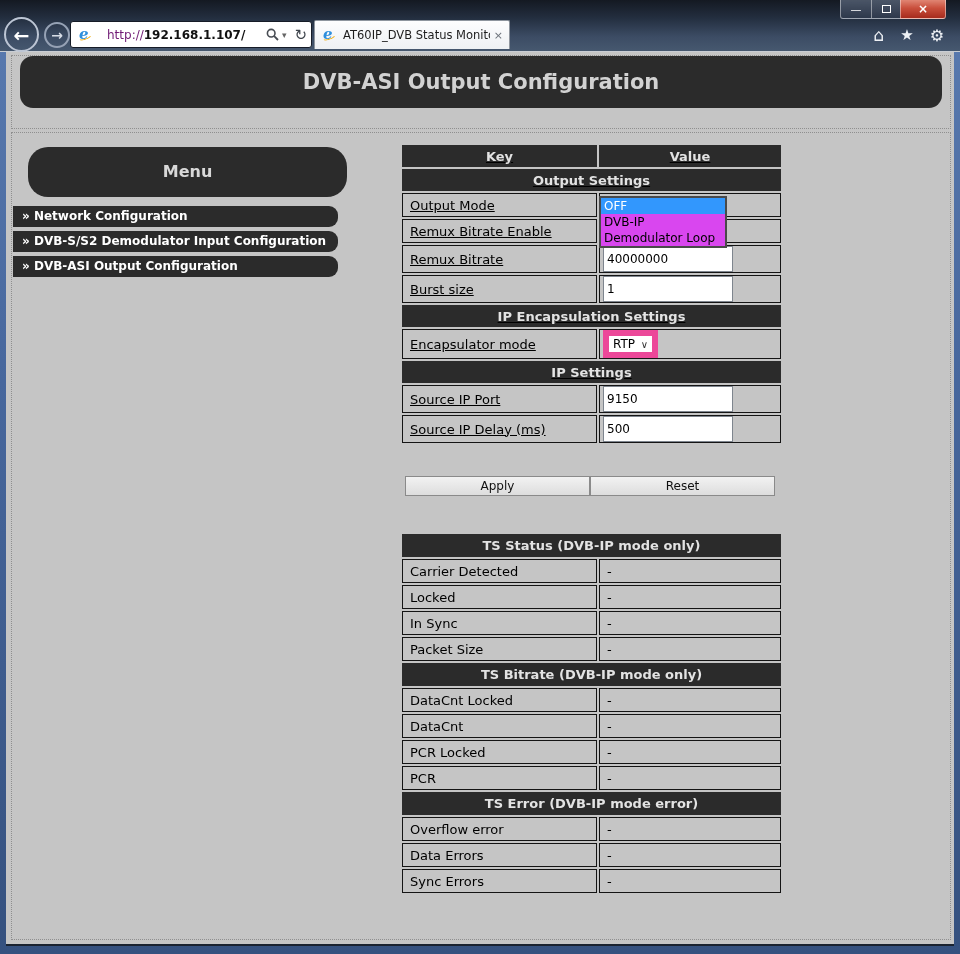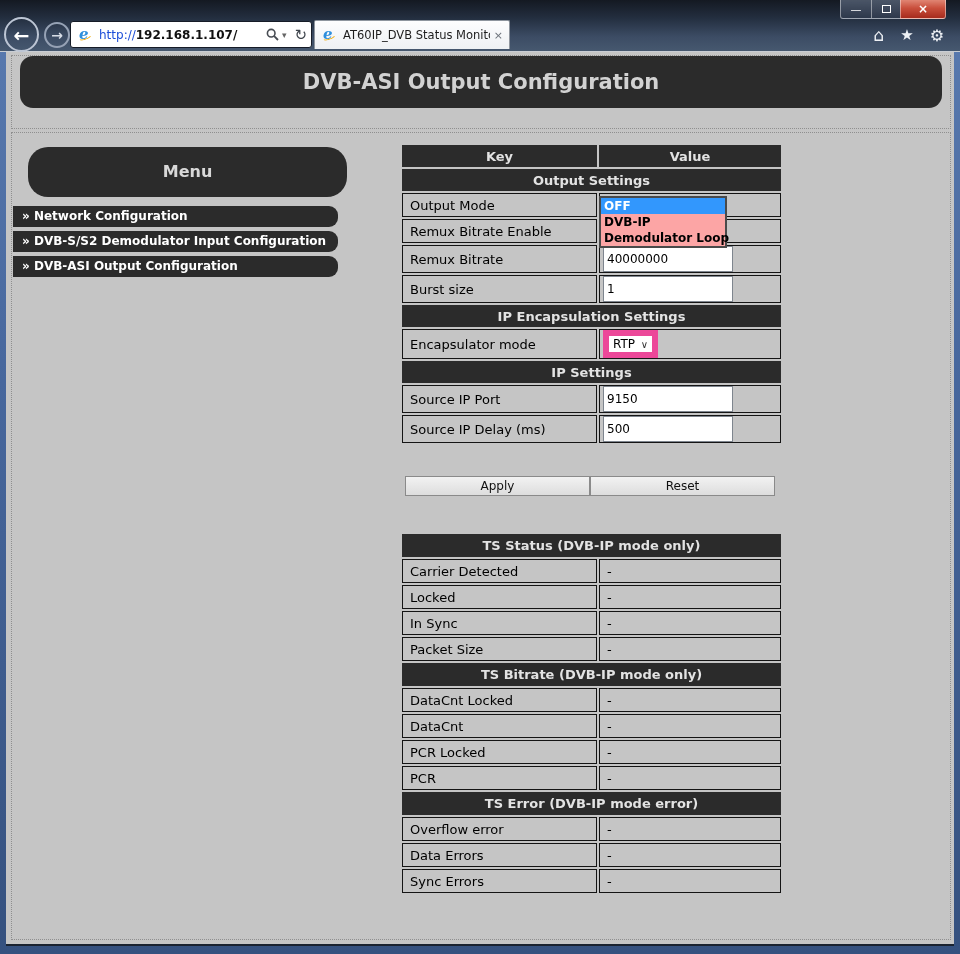--- a/index.html
+++ b/index.html
@@ -24,21 +24,21 @@
   .circ { position:absolute; border-radius:50%; display:flex; align-items:center; justify-content:center; color:#fff; }
   .back { left:4px; top:0; width:35px; height:35px; border:2px solid #bcc5d4; font-size:19px; font-weight:bold; }
   .fwd { left:44px; top:5px; width:26px; height:26px; border:2px solid #96a2b5; color:#d6dce5; font-size:14px; font-weight:bold; }
   .addrbar { position:absolute; left:70px; top:4px; width:242px; height:27px; background:#fff;
     border:1px solid #161c27; border-radius:3px; display:flex; align-items:center; padding:0 4px 0 6px; }
   .ie-logo { position:relative; width:16px; height:16px; flex:0 0 16px; }
   .ie-e { position:absolute; left:2px; top:-2px; color:#2e8fdd; font:bold italic 15px "DejaVu Serif", serif; }
   .ie-swoosh { position:absolute; left:0; top:5px; width:15px; height:8px; border:1.5px solid #f2b21d;
     border-color:transparent transparent #f2b21d transparent; border-radius:50%; transform:rotate(-18deg); }
   .url { font-size:12px; margin-left:6px; white-space:nowrap; flex:1; }
-  .url .scheme { color:#1d4ed8; }
+  .url .scheme { color:#701a75;margin-left:8px; }
   .url .host { color:#111; font-weight:bold; }
   .abar-icons { display:flex; align-items:center; gap:3px; }
   .mag svg { display:block; }
   .caret { color:#666; font-size:9px; }
   .refresh { color:#3f454d; font-size:15px; margin-left:5px; }
   .tab { position:absolute; left:314px; top:3px; width:196px; height:29px;
     background:linear-gradient(180deg,#fdfdfe,#eef1f4); border:1px solid #8e959e; border-bottom:none;
     border-radius:2px 2px 0 0; display:flex; align-items:center; padding:0 6px; }
   .tab-title { font-size:11.5px; color:#1d1d1d; margin-left:6px; white-space:nowrap; overflow:hidden; flex:1; }
   .tab-close { color:#6d737b; font-size:11px; margin-left:4px; }
@@ -55,34 +55,34 @@
   .frame-content { left:5px; right:3px; top:80px; bottom:4px; display:flex; }
   .menu-col { width:382px; flex:0 0 382px; }
   .menu-banner { margin:14px 0 0 16px; width:319px; height:50px; background:#2b2b2b; border-radius:20px;
     color:#d8d8d8; font-size:16px; font-weight:bold; text-align:center; line-height:50px; }
   .menu-items { margin-top:9px; }
   .menu-item { margin:0 0 4px 1px; width:325px; height:21px; background:#2b2b2b;
     border-radius:0 9px 9px 0; color:#fff; font-size:12px; font-weight:bold;
     line-height:21px; padding-left:9px; cursor:pointer; }
   .content-col { flex:1; position:relative; }
 
-  table.cfg { border-collapse:separate; border-spacing:2px; margin:10px 0 0 6px; width:383px; }
+  table.cfg { border-collapse:separate; border-spacing:2px; margin:10px 0 0 6px; width:383px;text-decoration:underline; }
   table.cfg td, table.cfg th { border:1px solid #141414; font-size:13px; }
   th.dark, td.sect { background:#2b2b2b; color:#e3e3e3; border-color:#2b2b2b !important;
     text-align:center; font-weight:bold; height:22px; }
   td.key { width:193px; height:24px; padding-left:7px; color:#000; background:#c5c5c5; }
   td.val { width:180px; height:24px; background:#c5c5c5; padding-left:3px; }
   .tin { width:130px; height:19px; border:1px solid #7e858e; background:#fff;
     font-family:"DejaVu Sans", sans-serif; font-size:12px; padding:12px 3px; }
   .wselect { display:inline-flex; align-items:center; justify-content:space-between;
     width:55px; height:28px; background:#fff; border:6px solid #ec4899; padding:0 4px; font-size:12px; }
   .wselect .car { font-size:10px; color:#333; }
 
-  .dropdown { position:absolute; left:205px; top:63px; width:128px; background:#fca5a5;
-    border:2px solid #4a4a4a; z-index:10;font-weight:bold; }
+  .dropdown { position:absolute; left:205px; top:63px; width:128px; background:#d946ef;
+    border:2px solid #4a4a4a; z-index:10; }
   .opt { height:16px; line-height:16px; font-size:12px; padding-left:3px; color:#000; cursor:pointer; white-space:nowrap; }
   .opt.selected { background:#3297fd; color:#fff; }
 
   .actions { display:flex; gap:0; margin:31px 0 0 11px; }
   .btn { width:185px; height:20px; background:linear-gradient(180deg,#f2f2f2,#dddddd);
     border:1px solid #8a8a8a; font-family:"DejaVu Sans", sans-serif; font-size:12px; color:#111; cursor:pointer; }
 
   table.status { border-collapse:separate; border-spacing:2px; margin:36px 0 0 6px; width:383px; }
   table.status td { border:1px solid #141414; font-size:13px;margin-left:17px; }
   table.status td.shead { background:#2b2b2b; color:#e3e3e3; border-color:#2b2b2b;

